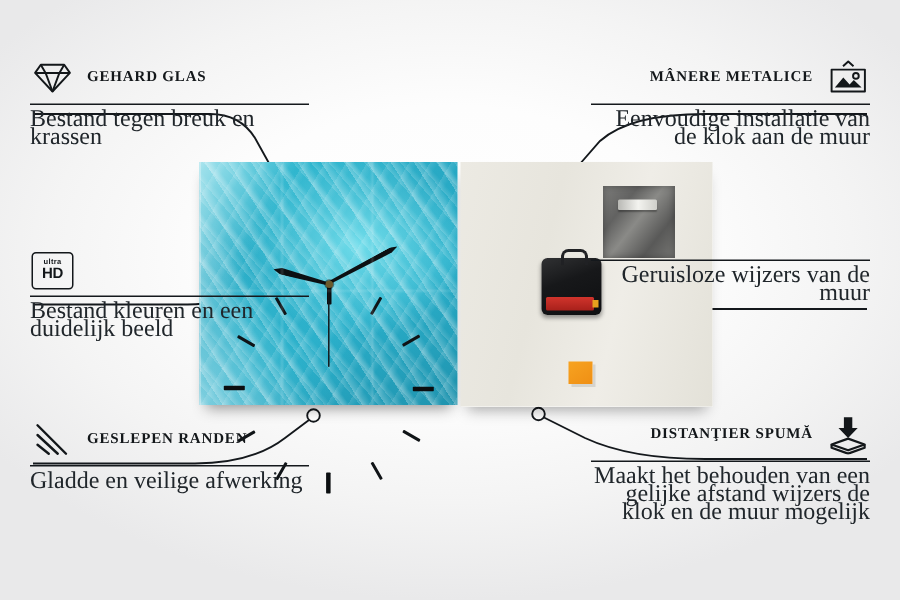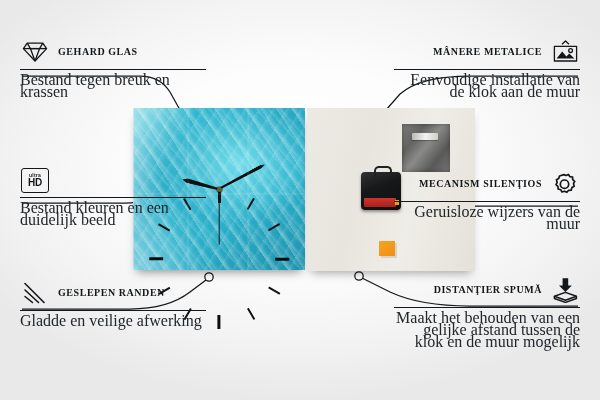--- a/index.html
+++ b/index.html
@@ -369,44 +369,32 @@
           <path d="M2 14.5 L9.5 20.5"></path>
         </svg>
       </span>
       <span class="feature-title">GESLEPEN RANDEN</span>
     </div>
     <div class="rule"></div>
     <div class="feature-desc">Gladde en veilige afwerking</div>
   </div>
 
   <div class="feature right" style="left:394px; top:170px;">
-    <div class="feature-head">
-      <span class="feature-icon">
-        <svg width="26" height="26" viewBox="0 0 26 26" fill="none" stroke="#13171a" stroke-width="1.7" stroke-linejoin="round">
-          <path d="M13 2.2 L15.2 3.1 L17.6 2.0 L19.2 4.3 L21.8 4.6 L21.9 7.3 L23.9 9.0
-                   L22.7 11.3 L23.4 13.9 L21.1 15.2 L20.4 17.8 L17.8 17.9 L16.1 19.9
-                   L13.7 18.8 L11.2 19.6 L9.9 17.3 L7.3 16.6 L7.1 14.0 L5.2 12.3
-                   L6.4 10.0 L5.6 7.4 L7.9 6.1 L8.7 3.6 Z" transform="translate(-1.2,1.4)"></path>
-          <circle cx="12.5" cy="13.2" r="4.2"></circle>
-        </svg>
-      </span>
-      <span class="feature-title">MECANISM SILENŢIOS</span>
-    </div>
     <div class="rule"></div>
     <div class="feature-desc">Geruisloze wijzers van de muur</div>
   </div>
 
   <div class="feature right" style="left:394px; top:276px;">
     <div class="feature-head">
       <span class="feature-icon">
         <svg width="27" height="26" viewBox="0 0 27 26" fill="#13171a" stroke="none">
           <path d="M10.6 1.2 h5.6 v7.2 h3.6 L13.4 15.0 L7.0 8.4 h3.6 Z"></path>
           <path d="M13.4 15.4 L24.4 19.3 L13.4 23.2 L2.4 19.3 Z" fill="none" stroke="#13171a" stroke-width="1.5" stroke-linejoin="round"></path>
           <path d="M2.4 19.3 v2.2 L13.4 25.4 L24.4 21.5 v-2.2" fill="none" stroke="#13171a" stroke-width="1.5" stroke-linejoin="round"></path>
         </svg>
       </span>
       <span class="feature-title">DISTANŢIER SPUMĂ</span>
     </div>
     <div class="rule"></div>
-    <div class="feature-desc">Maakt het behouden van een gelijke afstand tussen de klok en de muur mogelijk</div>
+    <div class="feature-desc">Maakt het behouden van een gelijke afstand wijzers de klok en de muur mogelijk</div>
   </div>
 
 </div>
 
 </body></html>

